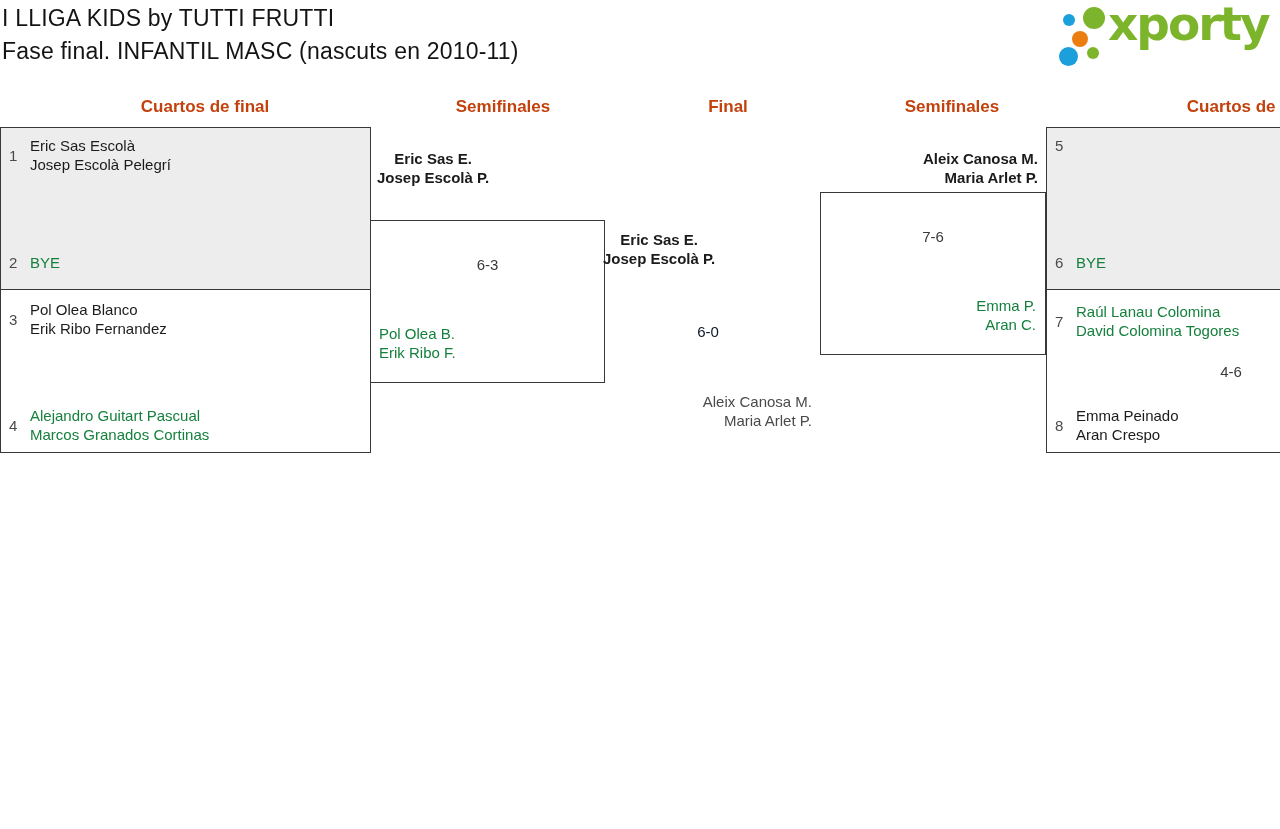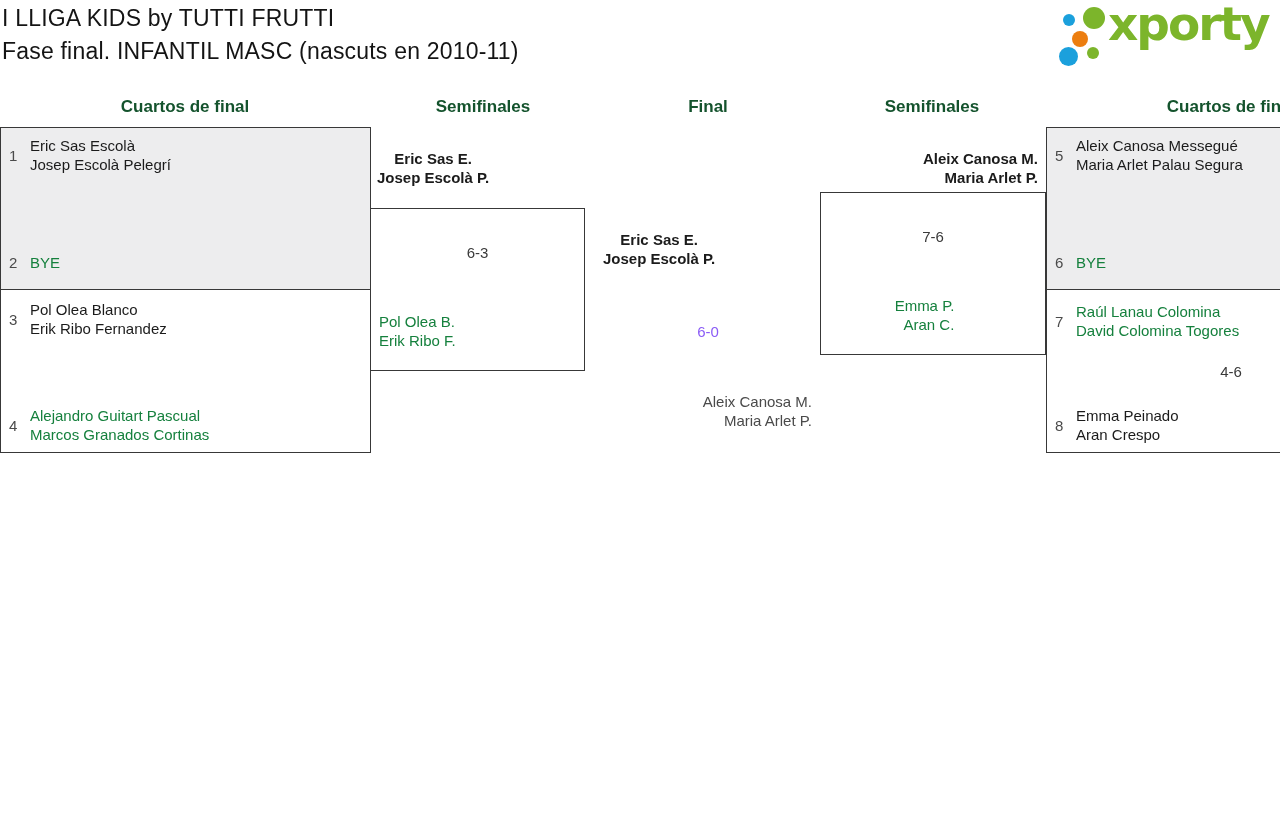--- a/index.html
+++ b/index.html
@@ -38,22 +38,23 @@
     letter-spacing: -2px;
     color: #7cb52b;
   }
   
   .round-header {
     position: absolute;
     top: 97px;
     transform: translateX(-50%);
     font-size: 17px;
     font-weight: 700;
-    color: #14532d;
+    color: #c2410c;
     white-space: nowrap;
+    margin-left: 20px;
   }
   
   .box {
     position: absolute;
     box-sizing: border-box;
     border: 1px solid #383838;
     background: #ffffff;
   }
   .box.gray { background: #ededee; }
   .entry {
@@ -88,21 +89,21 @@
     color: #4a4a4a;
     white-space: nowrap;
   }
   .pair-label.winner { font-weight: 700; color: #1b1b1b; text-align: center; }
   .pair-label.right { text-align: right; }
   .free-score {
     position: absolute;
     text-align: center;
     font-size: 15px;
     line-height: 19px;
-    color: #8b5cf6;
+    color: #0f172a;
   }
 </style>
 </head>
 <body>
 
 <div class="stage">
 
   <div class="title-block">
     <div class="title-line">I LLIGA KIDS by TUTTI FRUTTI</div>
     <div class="title-line">Fase final. INFANTIL MASC (nascuts en 2010-11)</div>
@@ -154,21 +155,21 @@
         <div>Marcos Granados Cortinas</div>
       </div>
     </div>
   </div>
 
   <div class="pair-label winner" style="left:377px; top:149px">
     <div>Eric Sas E.</div>
     <div>Josep Escolà P.</div>
   </div>
 
-  <div class="box" style="left:370px; top:208px; width:215px; height:163px">
+  <div class="box" style="left:370px; top:220px; width:235px; height:163px">
     <div class="score" style="top:34px">6-3</div>
     <div class="entry" style="top:103px">
       <div class="names">
         <div>Pol Olea B.</div>
         <div>Erik Ribo F.</div>
       </div>
     </div>
   </div>
 
   <div class="pair-label winner" style="left:603px; top:230px">
@@ -181,35 +182,31 @@
     <div>Maria Arlet P.</div>
   </div>
 
   <div class="pair-label winner right" style="left:820px; top:149px; width:218px">
     <div>Aleix Canosa M.</div>
     <div>Maria Arlet P.</div>
   </div>
 
   <div class="box" style="left:820px; top:192px; width:226px; height:163px">
     <div class="score" style="top:34px">7-6</div>
-    <div class="entry" style="top:103px; justify-content:center; padding-right:25px">
+    <div class="entry" style="top:103px; justify-content:flex-end; padding-right:9px">
       <div class="names" style="text-align:right">
         <div>Emma P.</div>
         <div>Aran C.</div>
       </div>
     </div>
   </div>
 
   <div class="box gray" style="left:1046px; top:127px; width:370px; height:163px">
     <div class="entry" style="top:8px">
       <span class="seed">5</span>
-      <div class="names winner">
-        <div>Aleix Canosa Messegué</div>
-        <div>Maria Arlet Palau Segura</div>
-      </div>
     </div>
     <div class="entry" style="top:125px">
       <span class="seed">6</span>
       <div class="names">
         <div>BYE</div>
       </div>
     </div>
   </div>
 
   <div class="box" style="left:1046px; top:289px; width:370px; height:164px">

